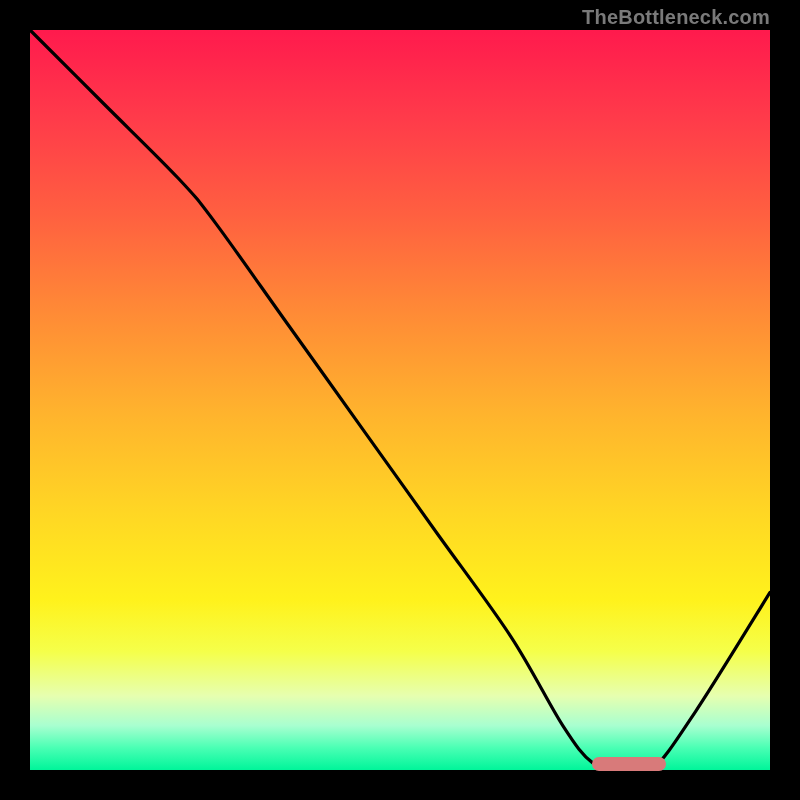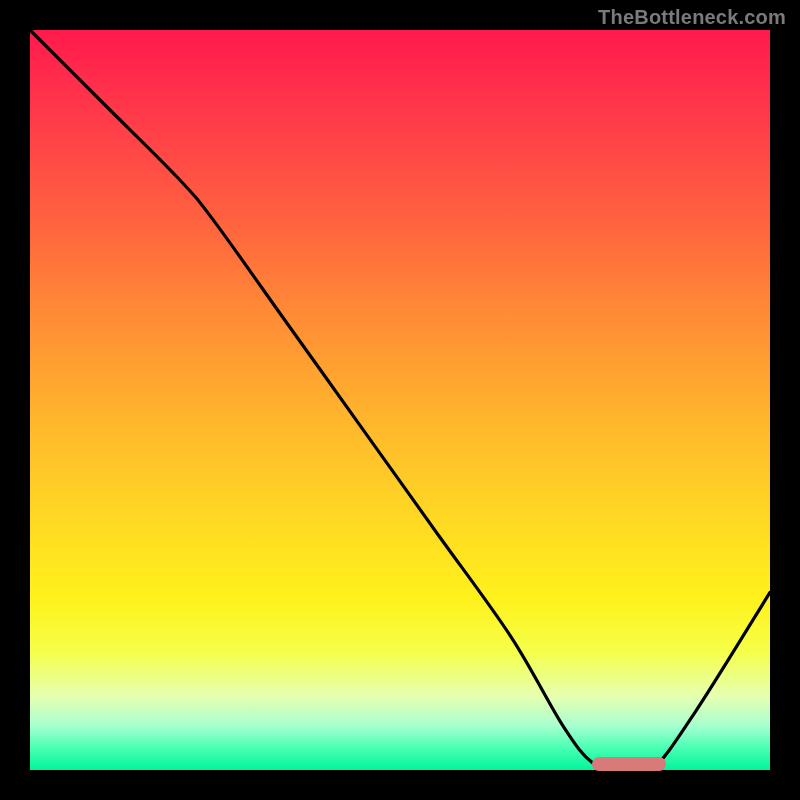--- a/index.html
+++ b/index.html
@@ -47,21 +47,21 @@
   }
   .optimal-marker {
     position: absolute;
     height: 14px;
     border-radius: 7px;
     background: #d87a7a;
   }
   .watermark {
     position: absolute;
     top: 6px;
-    right: 14px;
+    right: 30px;
     font-family: Arial, Helvetica, sans-serif;
     font-size: 20px;
     font-weight: 600;
     color: #7a7a7a;
     letter-spacing: 0.2px;
     user-select: none;
     text-align: center;
   }
 </style>
 </head>

